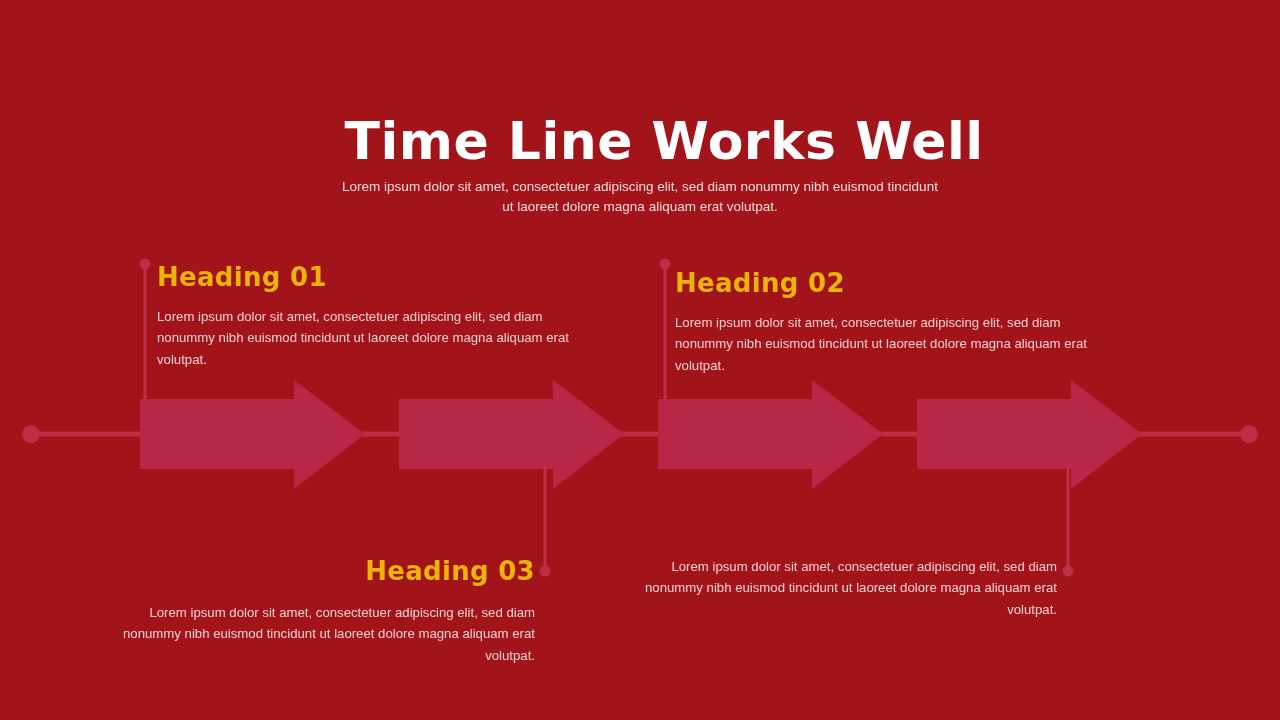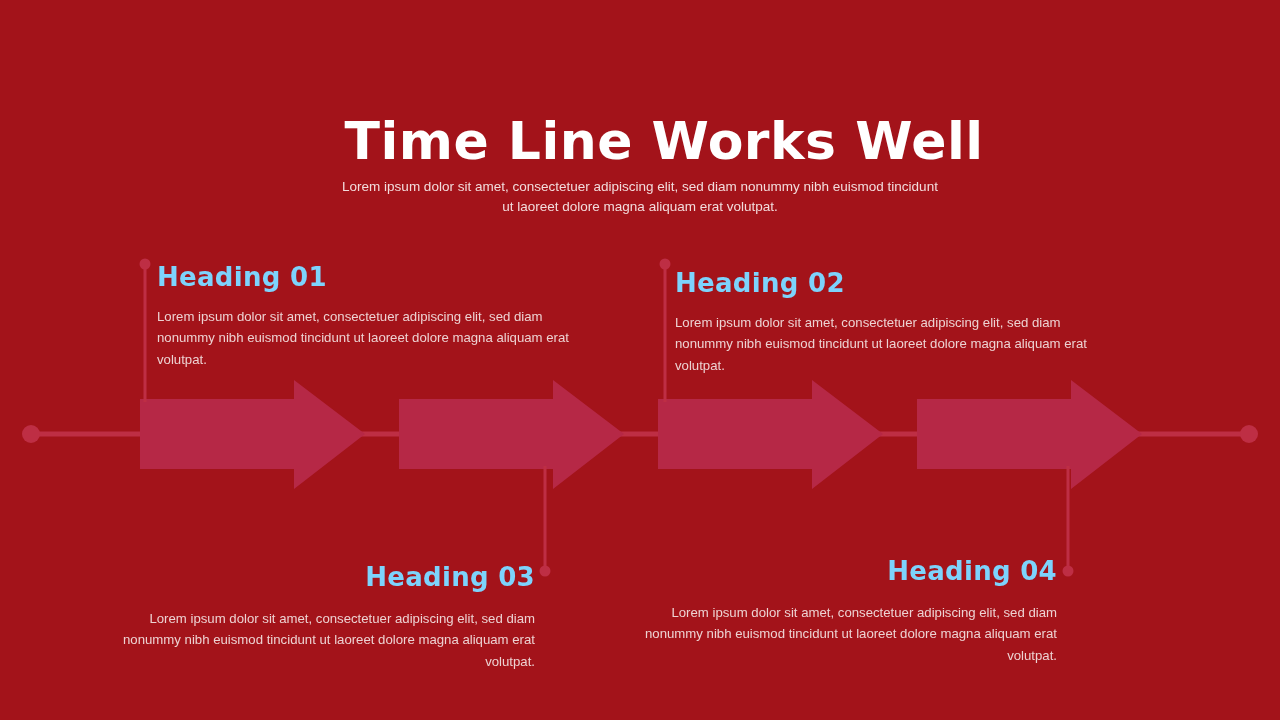--- a/index.html
+++ b/index.html
@@ -30,40 +30,40 @@
     font-size:13.5px;
     line-height:1.55;
   }
 
   
   .timeline-svg{position:absolute;left:0;top:0;width:1280px;height:720px;}
 
   
   .block{position:absolute;}
   .block .heading{
-    color:#7dd3fc;
+    color:#eab308;
     font-family:"DejaVu Sans",sans-serif;
     font-size:26px;font-weight:bold;
     letter-spacing:.3px;
     white-space:nowrap;
     margin:0 0 14px 0;
   }
   .block .body{
     color:#EDD2D2;
     font-size:13.2px;
     line-height:1.62;
     margin:0;
   }
   .block.align-left{text-align:left;}
   .block.align-right{text-align:right;}
 
   
   #block-1{left:157px;top:262px;width:420px;}
   #block-2{left:675px;top:268px;width:420px;}
-  #block-3{left:115px;top:556px;width:420px;margin-top:6px;}
+  #block-3{left:115px;top:556px;width:420px;}
   #block-4{left:637px;top:556px;width:420px;}
   .block.align-right .heading{margin-bottom:16px;}
 </style>
 </head>
 <body>
 
 <div class="slide">
 
   <h1 class="title">Time Line Works Well</h1>
   <p class="subtitle">Lorem ipsum dolor sit amet, consectetuer adipiscing elit, sed diam nonummy nibh euismod tincidunt ut laoreet dolore magna aliquam erat volutpat.</p>
@@ -105,17 +105,16 @@
     <div class="heading">Heading 02</div>
     <div class="body">Lorem ipsum dolor sit amet, consectetuer adipiscing elit, sed diam nonummy nibh euismod tincidunt ut laoreet dolore magna aliquam erat volutpat.</div>
   </div>
 
   <div class="block align-right" id="block-3">
     <div class="heading">Heading 03</div>
     <div class="body">Lorem ipsum dolor sit amet, consectetuer adipiscing elit, sed diam nonummy nibh euismod tincidunt ut laoreet dolore magna aliquam erat volutpat.</div>
   </div>
 
   <div class="block align-right" id="block-4">
-    <div class="heading">Heading 04</div>
     <div class="body">Lorem ipsum dolor sit amet, consectetuer adipiscing elit, sed diam nonummy nibh euismod tincidunt ut laoreet dolore magna aliquam erat volutpat.</div>
   </div>
 
 </div>
 
 </body></html>

